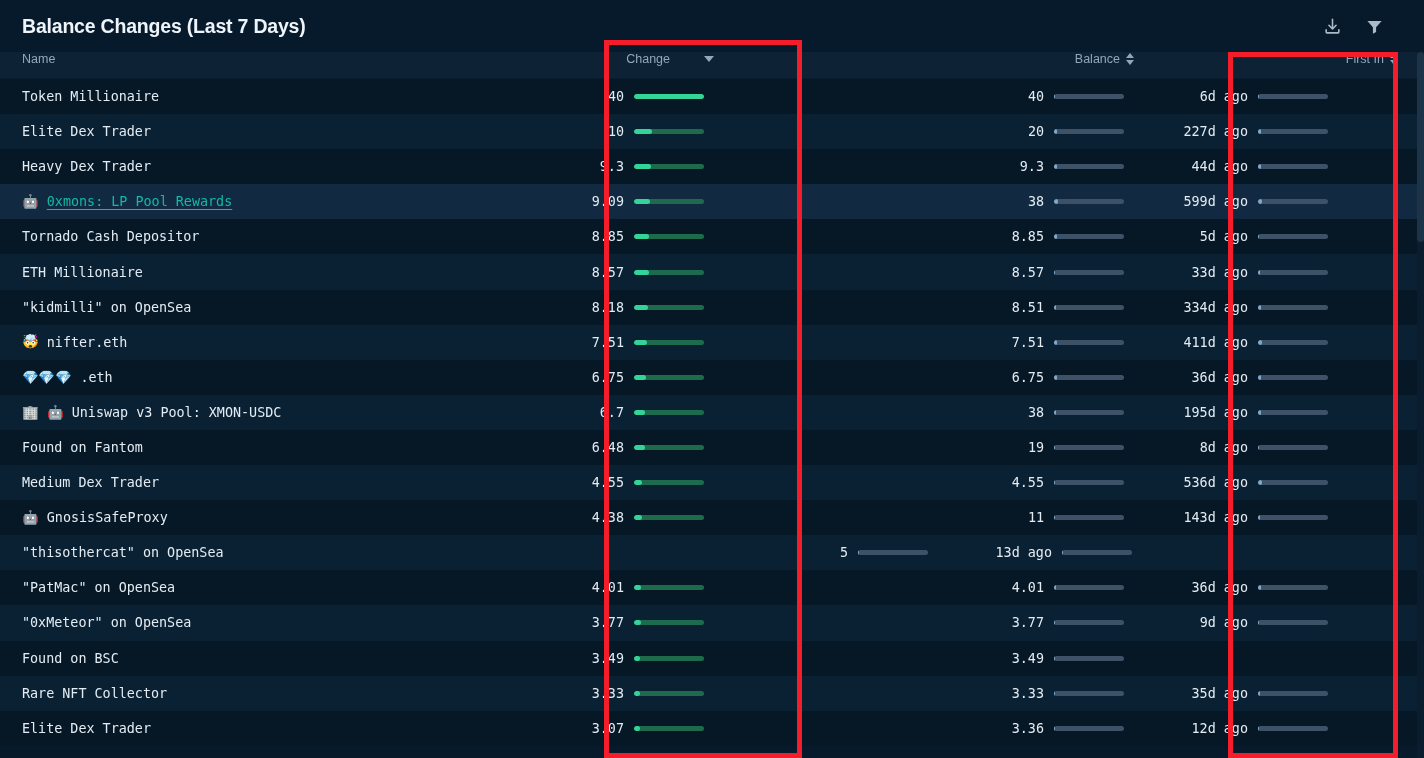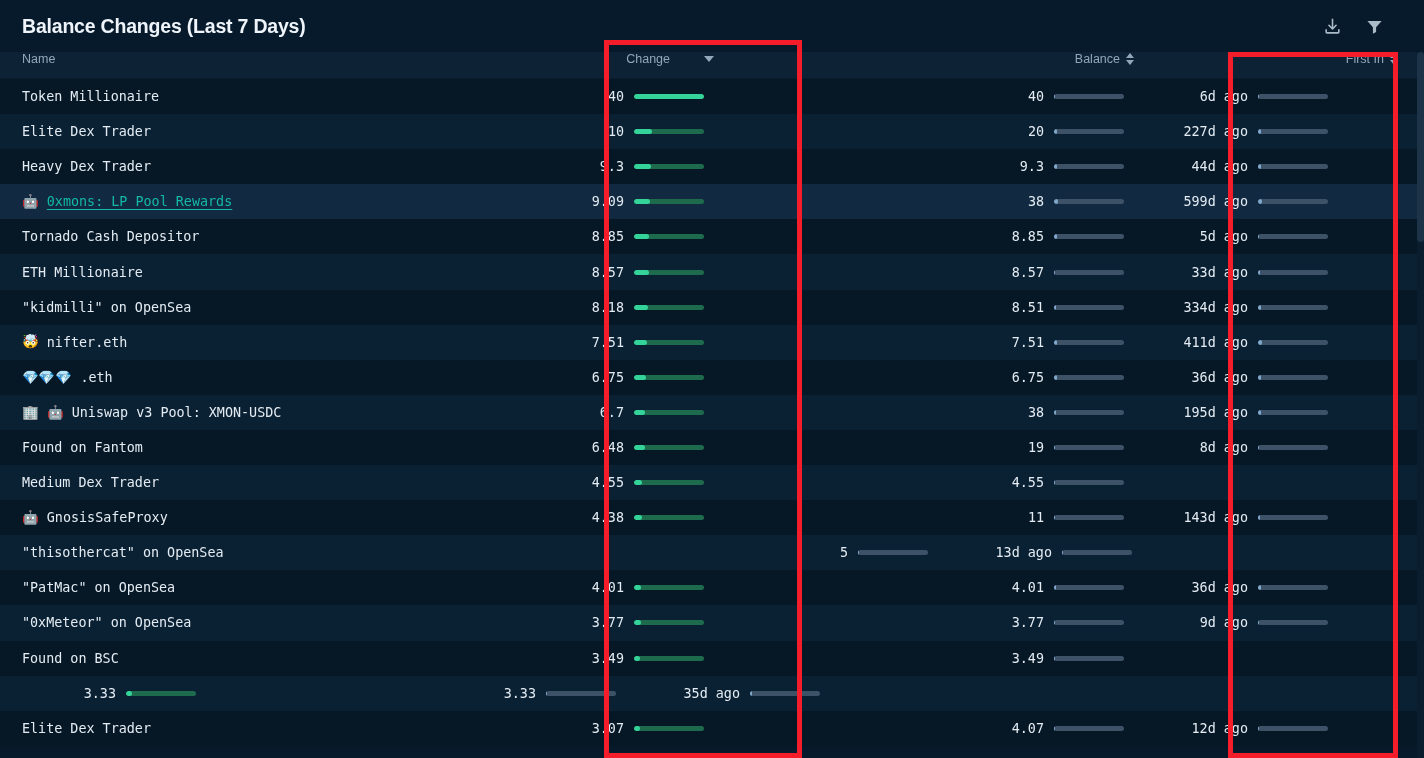--- a/index.html
+++ b/index.html
@@ -489,20 +489,26 @@
             <span class="bar green">
               <i style="width: 12%;"></i>
             </span>
           </div>
           <div class="cell c-num c-balance">
             <span class="val">4.55</span>
             <span class="bar slate">
               <i style="width: 2%;"></i>
             </span>
           </div>
+          <div class="cell c-num c-first">
+            <span class="val">536d ago</span>
+            <span class="bar slate">
+              <i style="width: 5%;"></i>
+            </span>
+          </div>
         </div>
         <div class="row">
           <div class="cell c-name">
             <span class="emoji">🤖</span>
             <span class="">GnosisSafeProxy</span>
           </div>
           <div class="cell c-num c-change">
             <span class="val">4.38</span>
             <span class="bar green">
               <i style="width: 11%;"></i>
@@ -595,20 +601,23 @@
             </span>
           </div>
           <div class="cell c-num c-balance">
             <span class="val">3.49</span>
             <span class="bar slate">
               <i style="width: 2%;"></i>
             </span>
           </div>
         </div>
         <div class="row alt">
+          <div class="cell c-name">
+            <span class="">Rare NFT Collector</span>
+          </div>
           <div class="cell c-num c-change">
             <span class="val">3.33</span>
             <span class="bar green">
               <i style="width: 8%;"></i>
             </span>
           </div>
           <div class="cell c-num c-balance">
             <span class="val">3.33</span>
             <span class="bar slate">
               <i style="width: 2%;"></i>
@@ -625,21 +634,21 @@
           <div class="cell c-name">
             <span class="">Elite Dex Trader</span>
           </div>
           <div class="cell c-num c-change">
             <span class="val">3.07</span>
             <span class="bar green">
               <i style="width: 8%;"></i>
             </span>
           </div>
           <div class="cell c-num c-balance">
-            <span class="val">4.07</span>
+            <span class="val">3.36</span>
             <span class="bar slate">
               <i style="width: 2%;"></i>
             </span>
           </div>
           <div class="cell c-num c-first">
             <span class="val">12d ago</span>
             <span class="bar slate">
               <i style="width: 2%;"></i>
             </span>
           </div>

